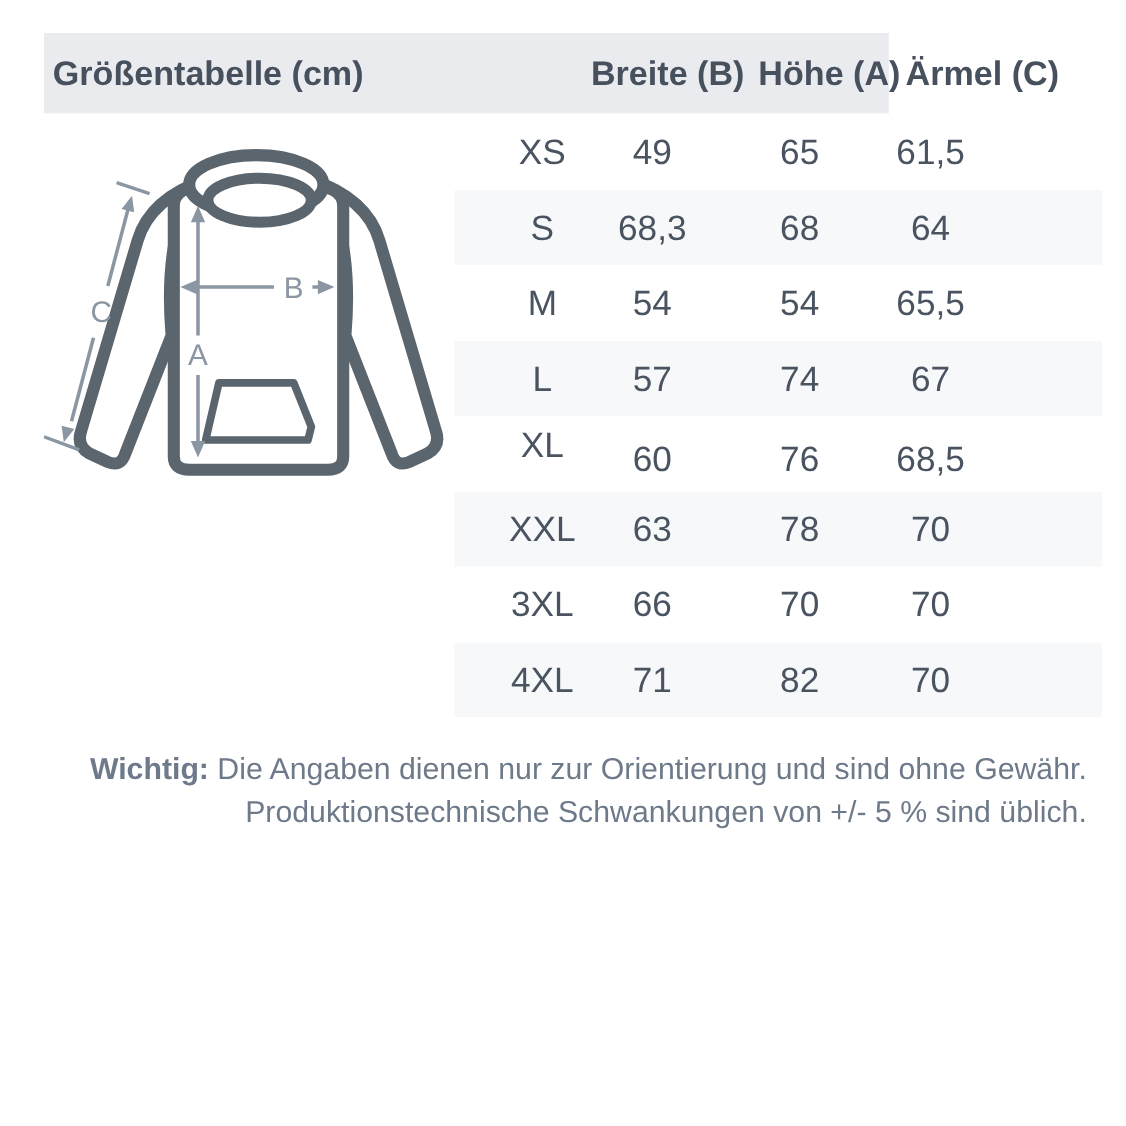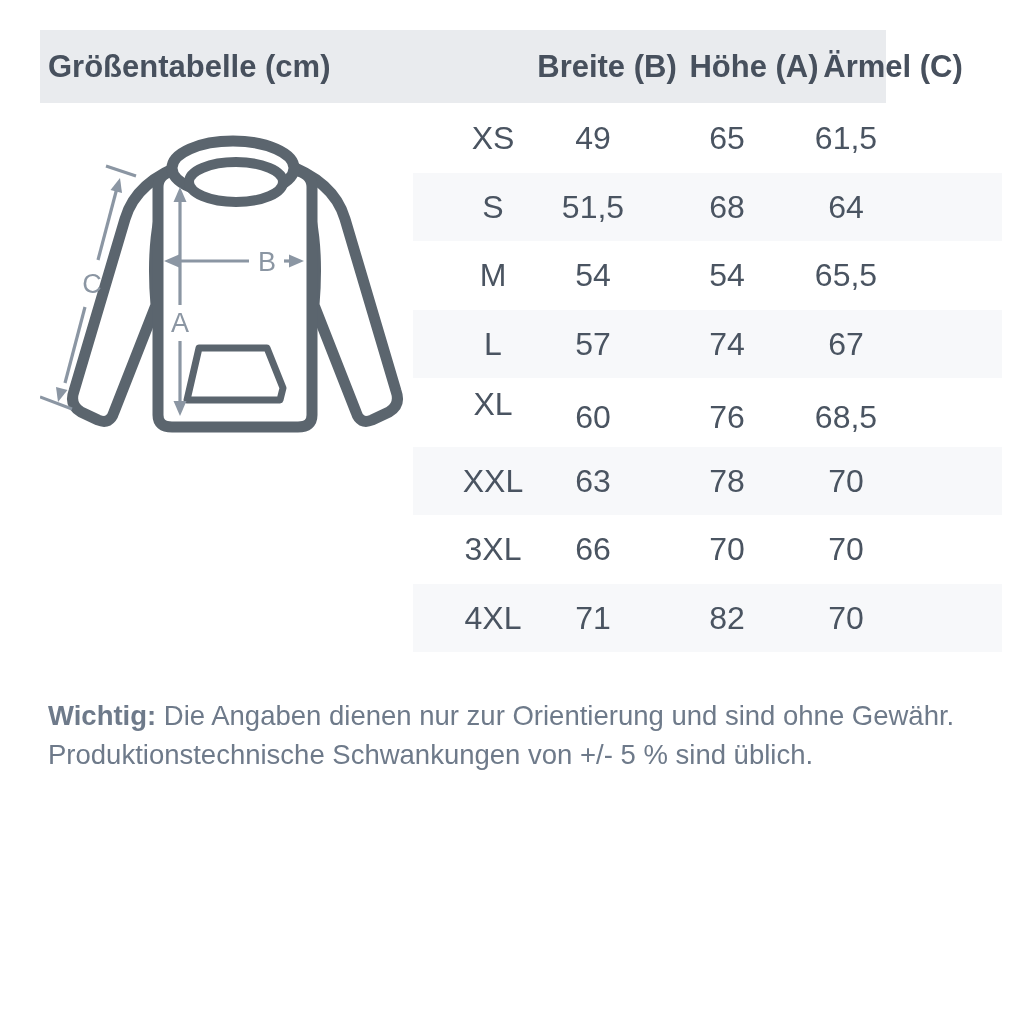--- a/index.html
+++ b/index.html
@@ -11,21 +11,21 @@
     --outline:#5b656e;
     --arrow:#8b96a3;
   }
   *{margin:0;padding:0;box-sizing:border-box;}
   html,body{background:#fff;}
   body{
     font-family:"Liberation Sans","DejaVu Sans",sans-serif;
     width:1024px;height:1024px;position:relative;overflow:hidden;
   }
   .header-bar{
-    position:absolute;left:40px;top:30px;width:846px;height:73px;
+    position:absolute;left:40px;top:30px;width:768px;height:73px;
     background:var(--header-bg);
   }
   .title{
     position:absolute;left:8px;top:0;line-height:73px;
     font-size:31px;font-weight:bold;color:var(--heading-text);
     white-space:nowrap;
   }
   .col-h{
     position:absolute;top:0;line-height:73px;transform:translateX(-50%);
     font-size:31px;font-weight:bold;color:var(--heading-text);
@@ -49,22 +49,22 @@
   .cell-b{left:180px;}
   .cell-h{left:314px;}
   .cell-c{left:433px;}
   
   .size-row:nth-child(5) .cell-size{transform:translate(-50%,-8px);}
   .size-row:nth-child(5) .cell-b,
   .size-row:nth-child(5) .cell-h,
   .size-row:nth-child(5) .cell-c{transform:translate(-50%,5px);}
 
   .note{
-    position:absolute;left:48px;top:696px;width:940px;
-    font-size:27.5px;line-height:39px;color:var(--note-text);
+    position:absolute;left:48px;top:679px;width:940px;
+    font-size:27.5px;line-height:39px;color:var(--note-text);text-align:right;
   }
   .note b{font-weight:bold;color:var(--note-text);}
   .note-line{display:block;}
 
   svg text{
     font-family:"Liberation Sans","DejaVu Sans",sans-serif;
   }
 </style>
 </head>
 <body>
@@ -125,21 +125,21 @@
 <div class="size-table" id="size-table">
   <div class="size-row">
     <span class="cell cell-size">XS</span>
     <span class="cell cell-b">49</span>
     <span class="cell cell-h">65</span>
     <span class="cell cell-c">61,5</span>
   </div>
 
   <div class="size-row">
     <span class="cell cell-size">S</span>
-    <span class="cell cell-b">51,5</span>
+    <span class="cell cell-b">68,3</span>
     <span class="cell cell-h">68</span>
     <span class="cell cell-c">64</span>
   </div>
 
   <div class="size-row">
     <span class="cell cell-size">M</span>
     <span class="cell cell-b">54</span>
     <span class="cell cell-h">54</span>
     <span class="cell cell-c">65,5</span>
   </div>

